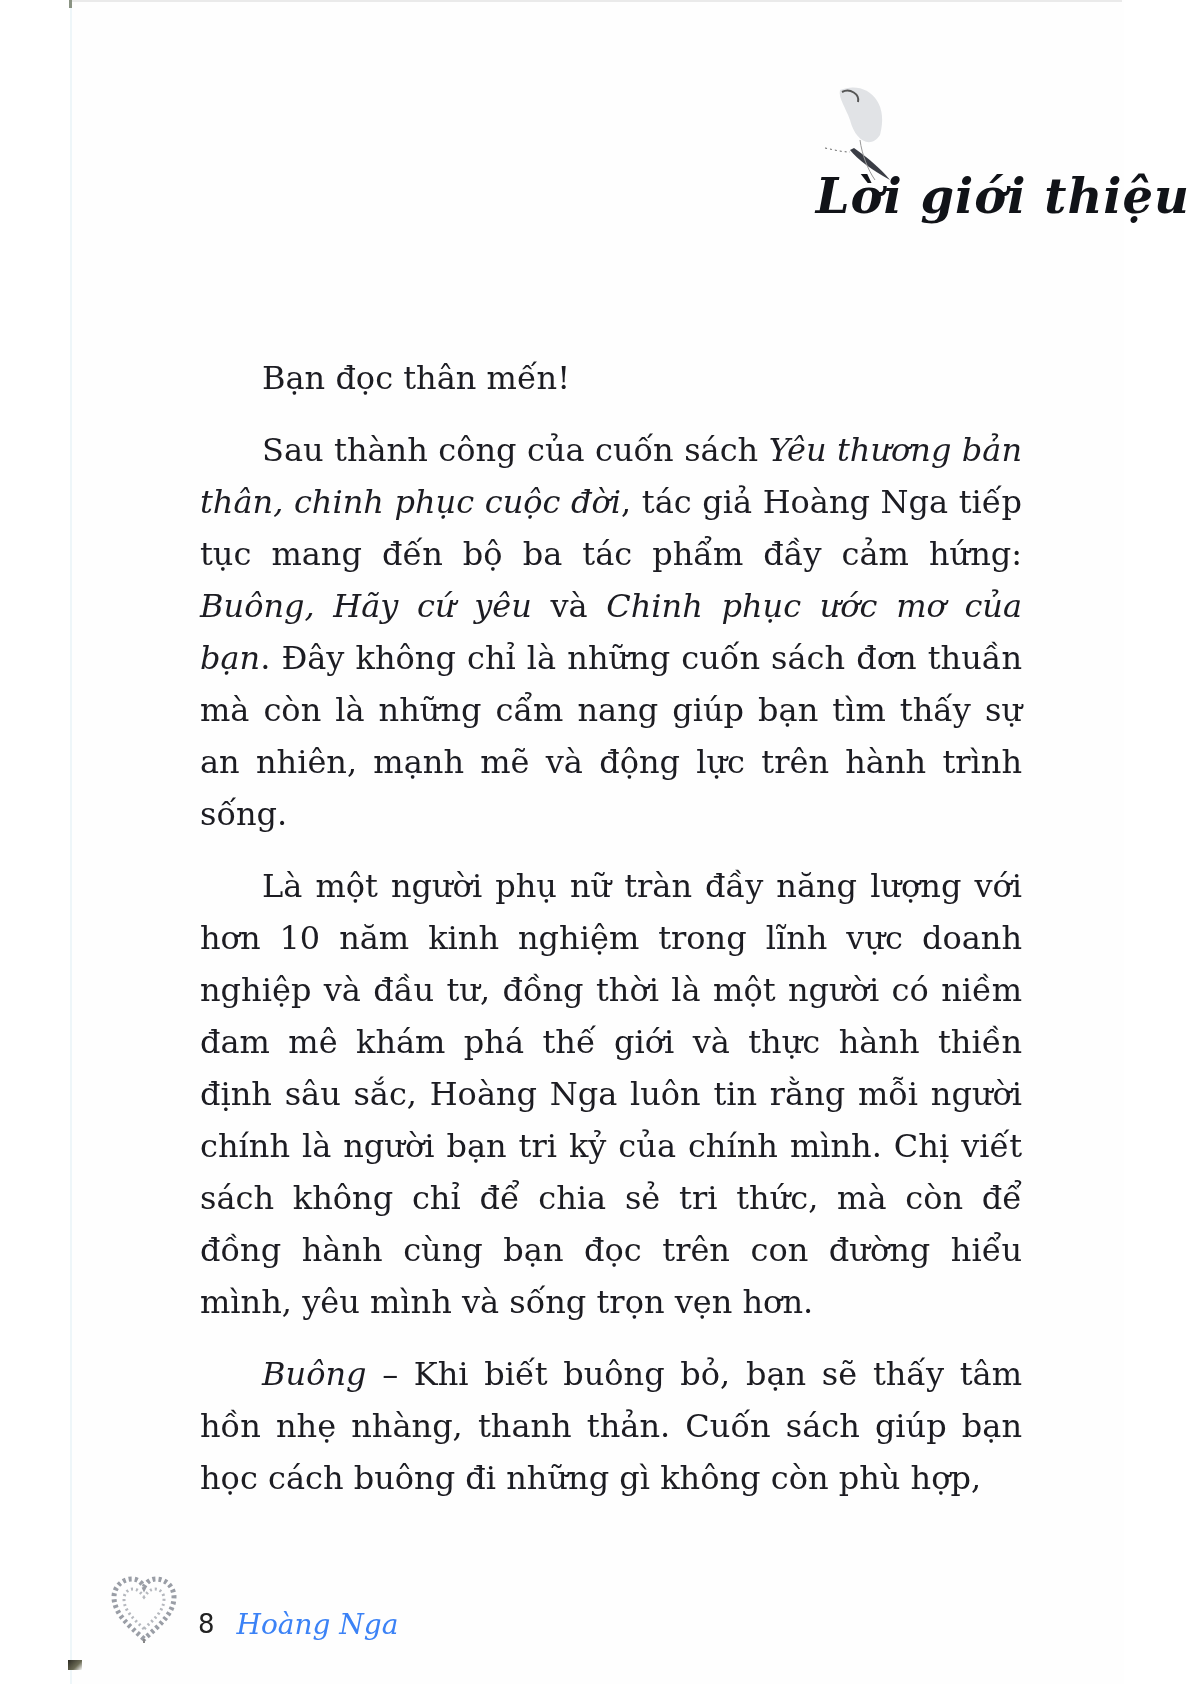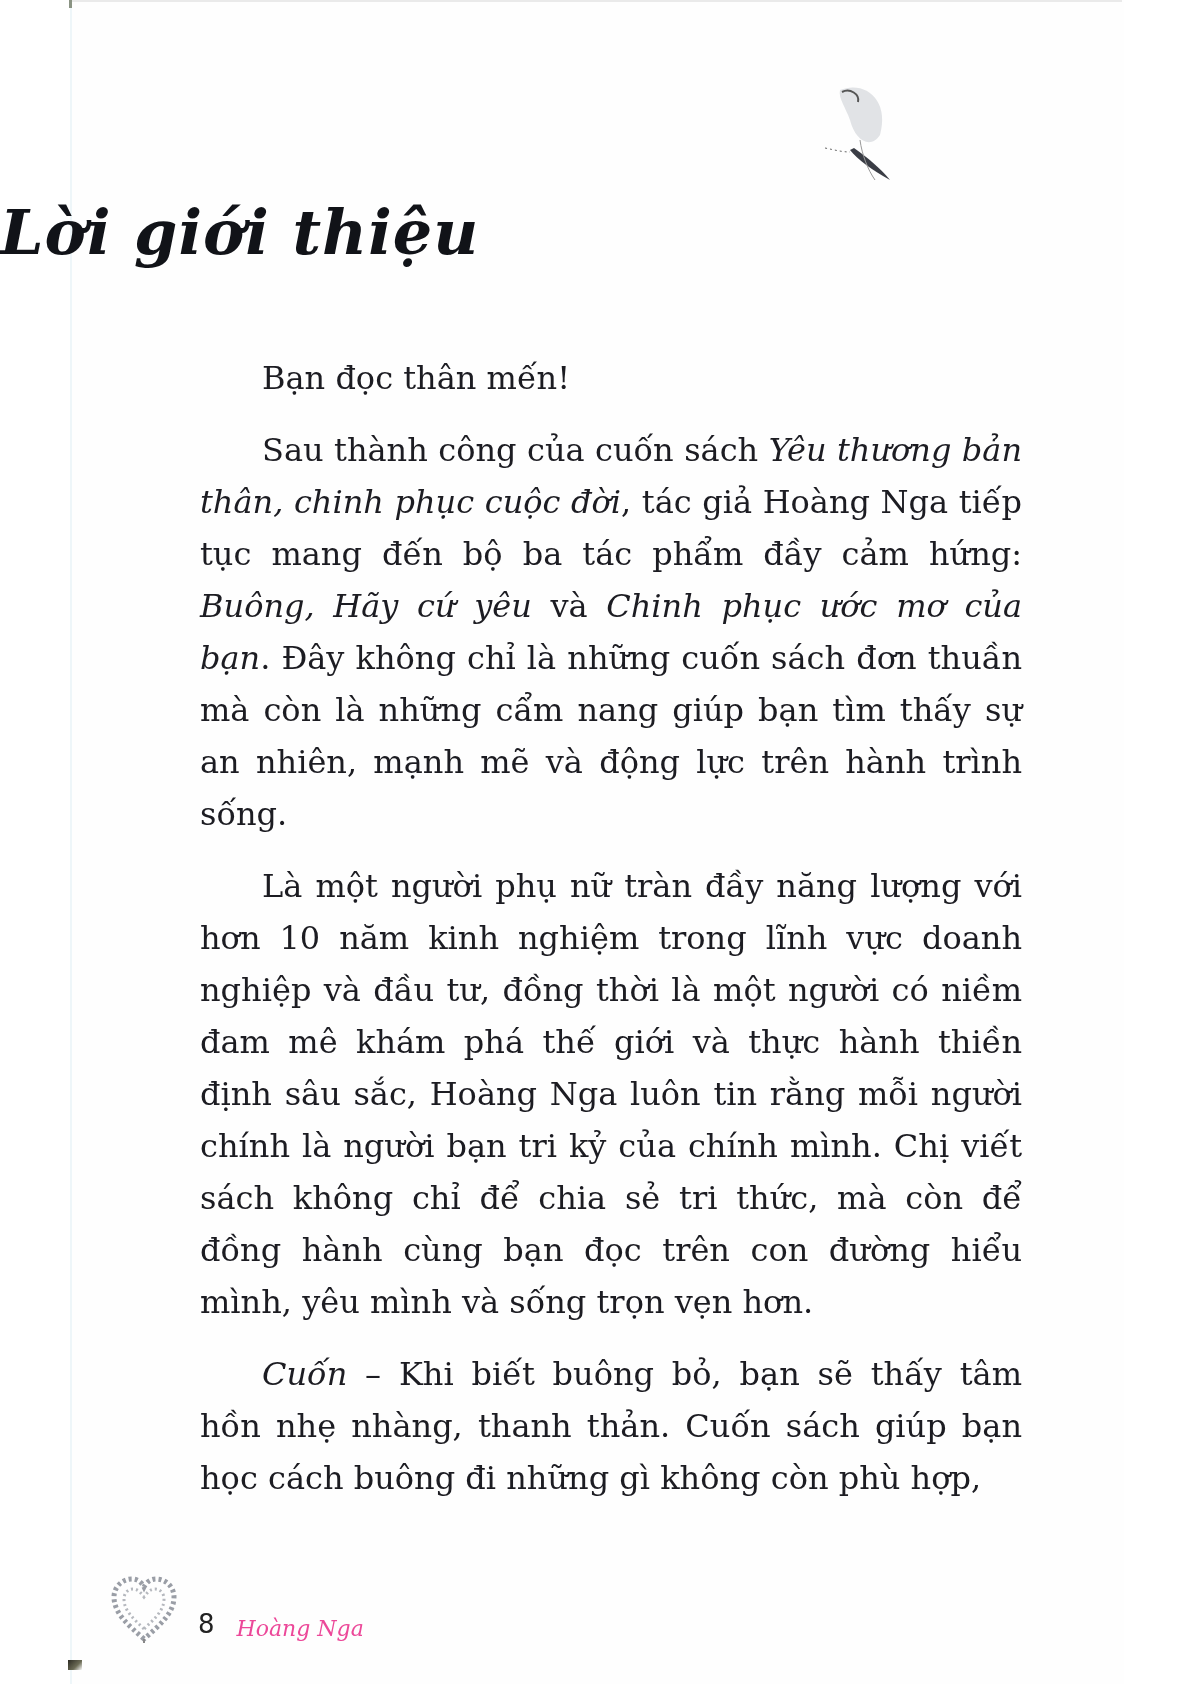--- a/index.html
+++ b/index.html
@@ -9,35 +9,35 @@
   }
   .page {
     position: absolute; left: 70px; top: 0; width: 1052px; height: 1684px; background: #fefefe;
     border-left: 2px solid #eef6f9;
   }
   .top-mark { position: absolute; left: 69px; top: 0; width: 3px; height: 8px; background: #8a9383; }
   .top-rule { position: absolute; left: 72px; top: 0; width: 1050px; height: 2px; background: #eaeaea; }
   .corner-mark { position: absolute; left: 68px; top: 1660px; width: 14px; height: 10px;
     background: linear-gradient(135deg, #2b2a22 0%, #6b6b55 60%, transparent 100%); }
   .title {
-    position: absolute; left: 0; width: 1190px; top: 168px; text-align: left;
+    position: absolute; left: 0; width: 1190px; top: 168px; text-align: right;
     font-family: "DejaVu Serif", serif; font-style: italic; font-weight: bold;
-    font-size: 62px; letter-spacing: 1px; color: #111318; margin-top: 28px;
+    font-size: 48px; letter-spacing: 1px; color: #111318;
   }
   .butterfly { position: absolute; left: 820px; top: 80px; width: 80px; height: 110px; }
   .body-text {
     position: absolute; left: 200px; top: 352px; width: 830px;
     font-size: 32px; line-height: 52px; text-align: justify;
   }
   .body-text p { margin: 0 8px 20px 0; text-indent: 62px; }
   .body-text em { font-style: italic; }
   .footer { position: absolute; left: 108px; top: 1565px; height: 80px; display: flex; align-items: flex-end; }
   .heart { width: 72px; height: 72px; }
   .page-num { font-family: "DejaVu Sans", sans-serif; font-size: 26px; margin-left: 18px; margin-bottom: 6px; color: #222; }
-  .author { font-family: "DejaVu Serif", serif; font-style: italic; font-size: 22px; margin-left: 22px; margin-bottom: 4px; color: #ec4899; }
+  .author { font-family: "DejaVu Serif", serif; font-style: italic; font-size: 28px; margin-left: 22px; margin-bottom: 4px; color: #3b82f6; }
 </style>
 </head>
 <body>
 
 <div class="page"></div>
 <div class="top-mark"></div>
 <div class="top-rule"></div>
 <div class="corner-mark"></div>
 
 <svg class="butterfly" viewBox="0 0 80 110">
@@ -47,21 +47,21 @@
   <path d="M5 68 C15 70 22 72 30 72" stroke="#666" stroke-width="1" stroke-dasharray="2 3" fill="none"></path>
   <path d="M40 60 C42 75 48 90 55 100" stroke="#999" stroke-width="1" fill="none"></path>
 </svg>
 
 <div class="title">Lời giới thiệu</div>
 
 <div class="body-text">
   <p>Bạn đọc thân mến!</p>
   <p><span>Sau thành công của cuốn sách </span><em>Yêu thương bản thân, chinh phục cuộc đời</em><span>, tác giả Hoàng Nga tiếp tục mang đến bộ ba tác phẩm đầy cảm hứng: </span><em>Buông, Hãy cứ yêu</em><span> và </span><em>Chinh phục ước mơ của bạn</em><span>. Đây không chỉ là những cuốn sách đơn thuần mà còn là những cẩm nang giúp bạn tìm thấy sự an nhiên, mạnh mẽ và động lực trên hành trình sống.</span></p>
   <p>Là một người phụ nữ tràn đầy năng lượng với hơn 10 năm kinh nghiệm trong lĩnh vực doanh nghiệp và đầu tư, đồng thời là một người có niềm đam mê khám phá thế giới và thực hành thiền định sâu sắc, Hoàng Nga luôn tin rằng mỗi người chính là người bạn tri kỷ của chính mình. Chị viết sách không chỉ để chia sẻ tri thức, mà còn để đồng hành cùng bạn đọc trên con đường hiểu mình, yêu mình và sống trọn vẹn hơn.</p>
-  <p><em>Cuốn</em><span> – Khi biết buông bỏ, bạn sẽ thấy tâm hồn nhẹ nhàng, thanh thản. Cuốn sách giúp bạn học cách buông đi những gì không còn phù hợp,</span></p>
+  <p><em>Buông</em><span> – Khi biết buông bỏ, bạn sẽ thấy tâm hồn nhẹ nhàng, thanh thản. Cuốn sách giúp bạn học cách buông đi những gì không còn phù hợp,</span></p>
 </div>
 
 <div class="footer">
   <svg class="heart" viewBox="0 0 72 72">
     <path d="M36 66 C20 52 6 40 6 24 C6 14 14 6 24 6 C30 6 34 10 36 14 C38 10 42 6 48 6 C58 6 66 14 66 24 C66 40 52 52 36 66 Z" fill="none" stroke="#9a9ea6" stroke-width="5" stroke-dasharray="3 3"></path>
     <path d="M36 56 C26 46 16 38 16 26 C16 20 20 16 25 16 C30 16 33 20 36 24 C39 20 42 16 47 16 C52 16 56 20 56 26 C56 38 46 46 36 56 Z" fill="none" stroke="#b5b8be" stroke-width="3" stroke-dasharray="2 3"></path>
     <path d="M36 66 L36 70" stroke="#888" stroke-width="2"></path>
   </svg>
   <span class="page-num">8</span>
   <span class="author">Hoàng Nga</span>

